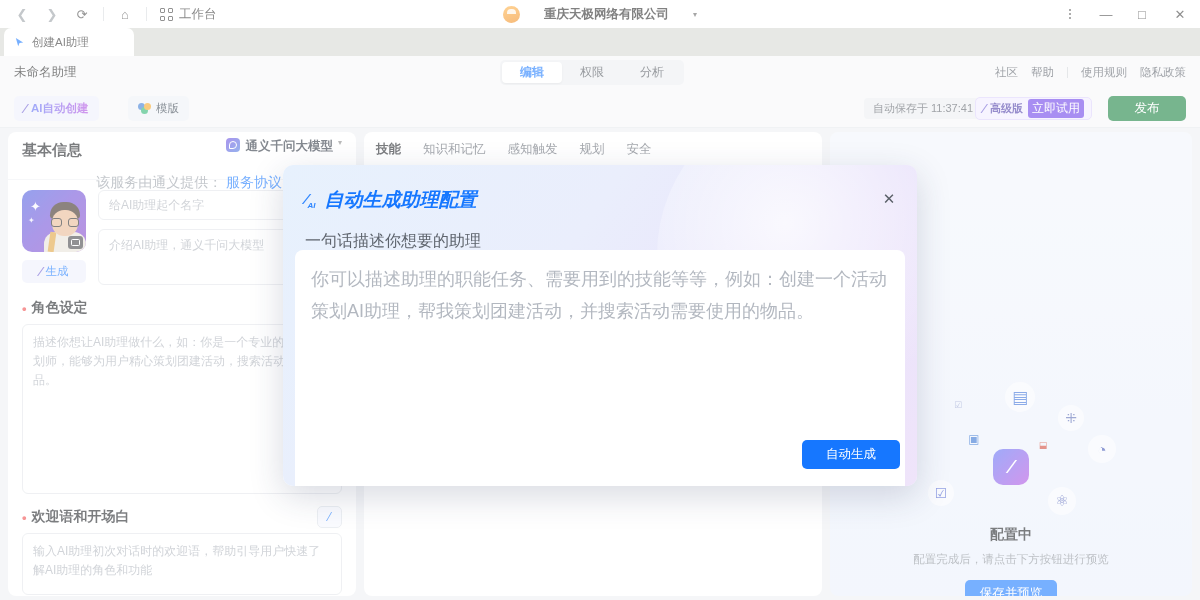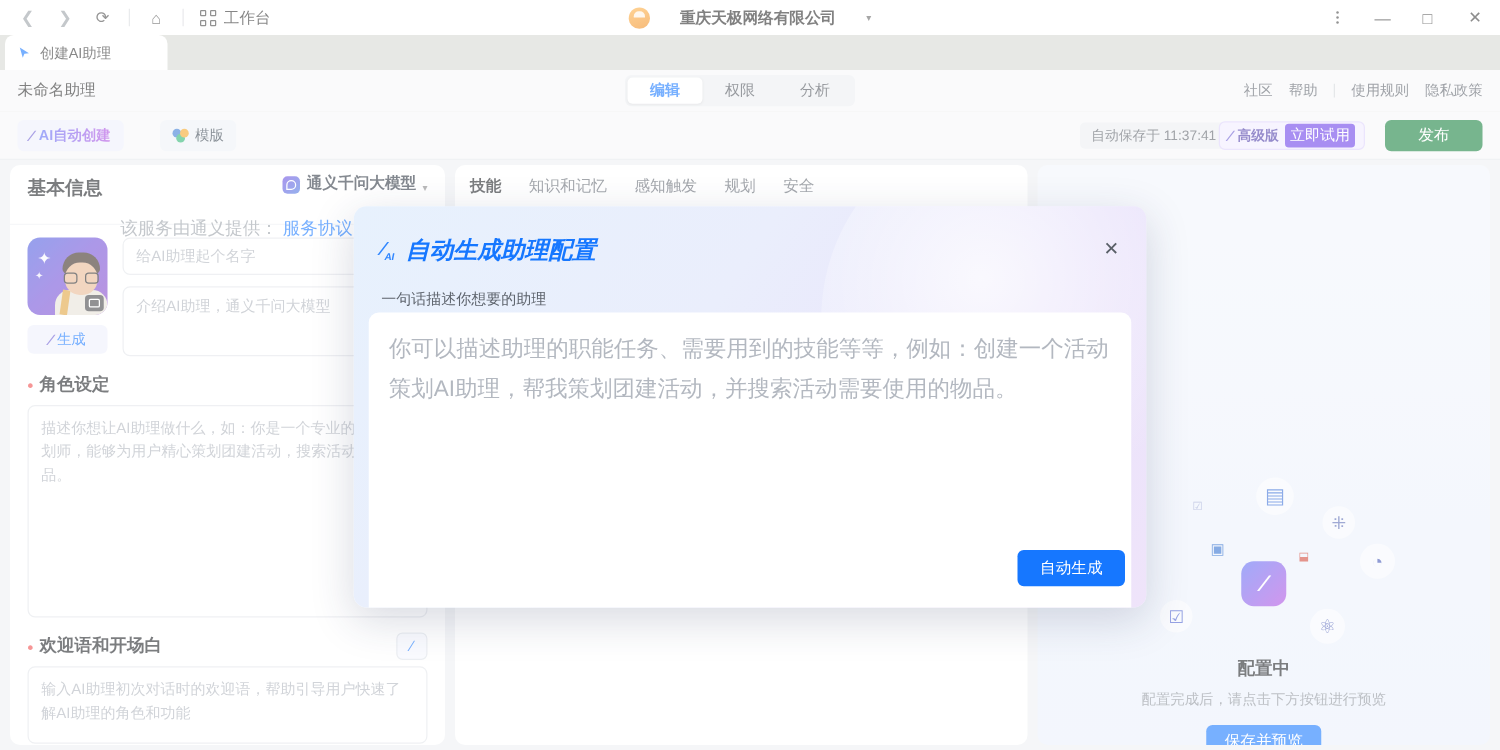--- a/index.html
+++ b/index.html
@@ -153,21 +153,21 @@
 
   .pane-left {
     position: absolute; left: 8px; top: 4px; width: 348px; height: 464px;
     background: #fff; border-radius: 8px; overflow: hidden;
   }
   .pl-head {
     position: relative; height: 48px; border-bottom: 1px solid #eff1f4; padding: 0 14px;
   }
   .pl-title { position: absolute; left: 14px; top: 9px; font-size: 15px; font-weight: 700; color: #1c1f24; }
   .model-sel {
-    position: absolute; right: 14px; top: 6px; display: flex; align-items: flex-end; gap: 5px;
+    position: absolute; right: 14px; top: 6px; display: flex; align-items: flex-start; gap: 5px;
     font-size: 12.5px; color: #2c3440; font-weight: 600;
   }
   .model-ico {
     width: 14px; height: 14px; border-radius: 4px;
     background: linear-gradient(135deg,#6c4ae0,#4a7ae0); flex: none; position: relative;
   }
   .model-ico::after { content:""; position:absolute; inset:3px; border:1.4px solid #fff; border-radius:50% 50% 50% 0; }
   .model-caret { font-size: 8px; color: #888; }
   .provider {
     position: absolute; right: 14px; top: 42px; font-size: 14px; color: #9aa0a8; margin-left: 44px;
@@ -290,28 +290,28 @@
   .m-title {
     position: absolute; left: 22px; top: 22px; display: flex; align-items: center; gap: 9px;
     font-size: 19px; font-weight: 700; font-style: italic; color: #1677ff;
   }
   .m-ai-ico { font-size: 15px; font-style: italic; font-weight: 700; color: #2f86ff; }
   .m-close {
     position: absolute; right: 18px; top: 24px; width: 20px; height: 20px;
     display: flex; align-items: center; justify-content: center;
     color: #5a6068; font-size: 15px;
   }
-  .m-sub { position: absolute; left: 22px; top: 66px; font-size: 12px; color: #5e646d; }
+  .m-sub { position: absolute; left: 22px; top: 66px; font-size: 16px; color: #5e646d; }
   .m-box {
     position: absolute; left: 12px; top: 85px; width: 610px; height: 255px;
     background: #fff; border-radius: 8px; padding: 14px 16px;
     font-size: 18px; color: #b3b8c0; line-height: 1.75;
   }
   .m-submit {
-    position: absolute; right: 17px; bottom: 17px; width: 86px; height: 29px;
+    position: absolute; right: 17px; bottom: 17px; width: 98px; height: 29px;
     background: #1677ff; color: #fff; border-radius: 5px;
     display: flex; align-items: center; justify-content: center; font-size: 12.5px;
     z-index: 3;
   }
 </style>
 </head>
 <body>
 
 <div id="app">
 

